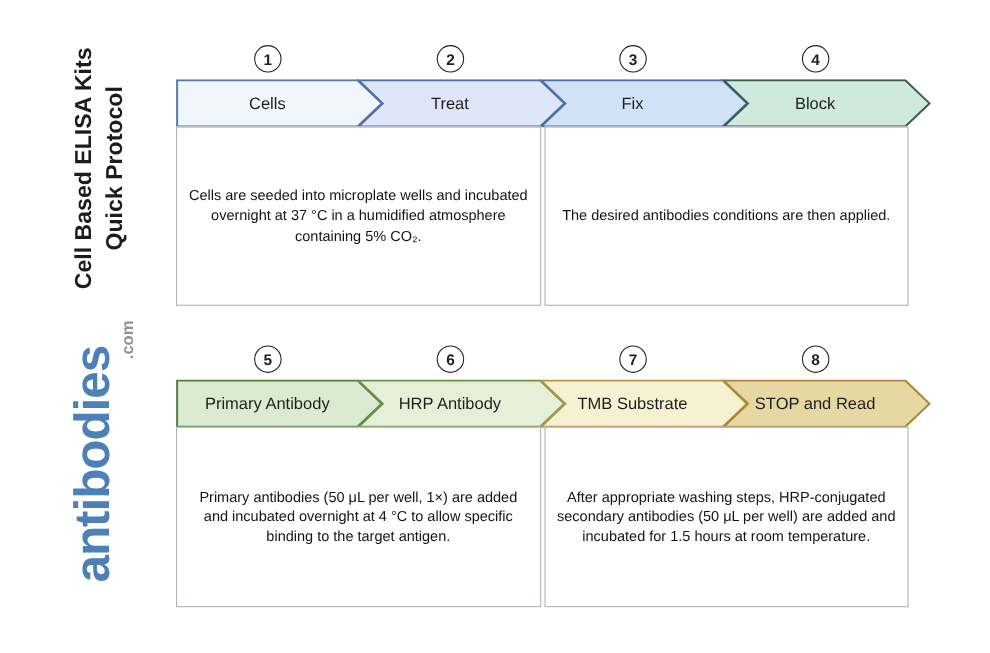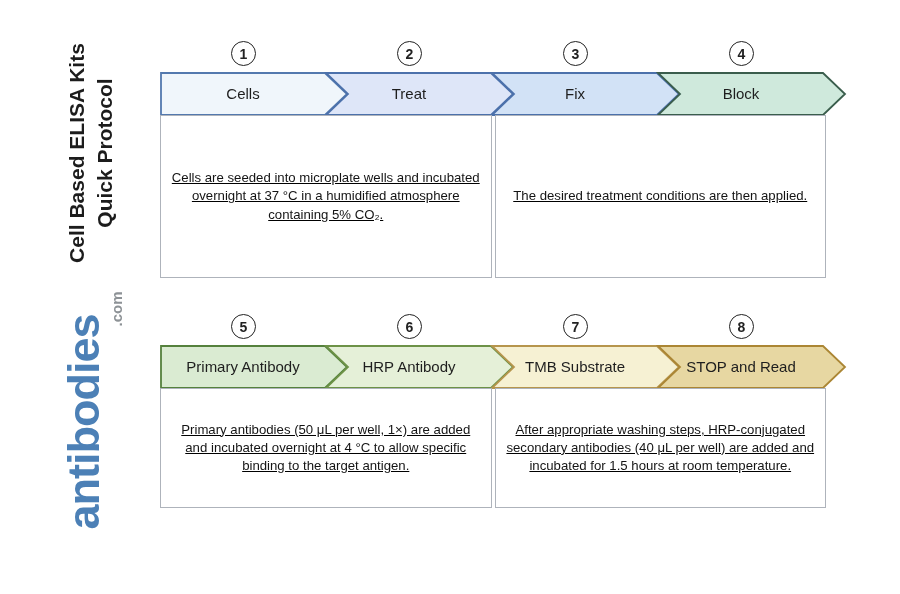--- a/index.html
+++ b/index.html
@@ -43,24 +43,24 @@
   .band-r1 { top:72px; } .band-r2 { top:345px; }
   .band path { stroke-width:1.8; stroke-linejoin:miter; }
   .band text {
     font-family:"Liberation Sans", sans-serif; font-size:15px; fill:#1e1e1e;
     text-anchor:middle;
   }
 
   
   .boxes {
     position:absolute; left:160px; width:666px;
-    display:flex; gap:3px;text-decoration:underline;
+    display:flex; gap:3px;
   }
   .boxes-r1 { top:115px; height:163px; }
-  .boxes-r2 { top:388px; height:120px; }
+  .boxes-r2 { top:388px; height:164px; }
   .box {
     flex:1; box-sizing:border-box; background:#fff;
     border:1.5px solid #aeb3bb;
     display:flex; align-items:center; justify-content:center;
     padding:8px 9px; text-align:center;
     font-size:13.2px; line-height:1.38; color:#141414;
   }
 </style>
 </head>
 <body>
@@ -97,21 +97,21 @@
     <text x="249" y="27">Treat</text>
     <text x="415" y="27">Fix</text>
     <text x="581" y="27">Block</text>
   </svg>
 
   <div class="boxes boxes-r1">
     <div class="box">
         <span>Cells are seeded into microplate wells and incubated overnight at 37 °C in a humidified atmosphere containing 5% CO₂.</span>
       </div>
     <div class="box">
-        <span>The desired treatment conditions are then applied.</span>
+        <span>The desired antibodies conditions are then applied.</span>
       </div>
   </div>
 
   <div class="circle r2 cc1">
       <span>5</span>
     </div>
   <div class="circle r2 cc2">
       <span>6</span>
     </div>
   <div class="circle r2 cc3">
@@ -130,17 +130,17 @@
     <text x="249" y="27">HRP Antibody</text>
     <text x="415" y="27">TMB Substrate</text>
     <text x="581" y="27">STOP and Read</text>
   </svg>
 
   <div class="boxes boxes-r2">
     <div class="box">
         <span>Primary antibodies (50 μL per well, 1×) are added and incubated overnight at 4 °C to allow specific binding to the target antigen.</span>
       </div>
     <div class="box">
-        <span>After appropriate washing steps, HRP-conjugated secondary antibodies (40 μL per well) are added and incubated for 1.5 hours at room temperature.</span>
+        <span>After appropriate washing steps, HRP-conjugated secondary antibodies (50 μL per well) are added and incubated for 1.5 hours at room temperature.</span>
       </div>
   </div>
 
 </div>
 
 </body></html>

